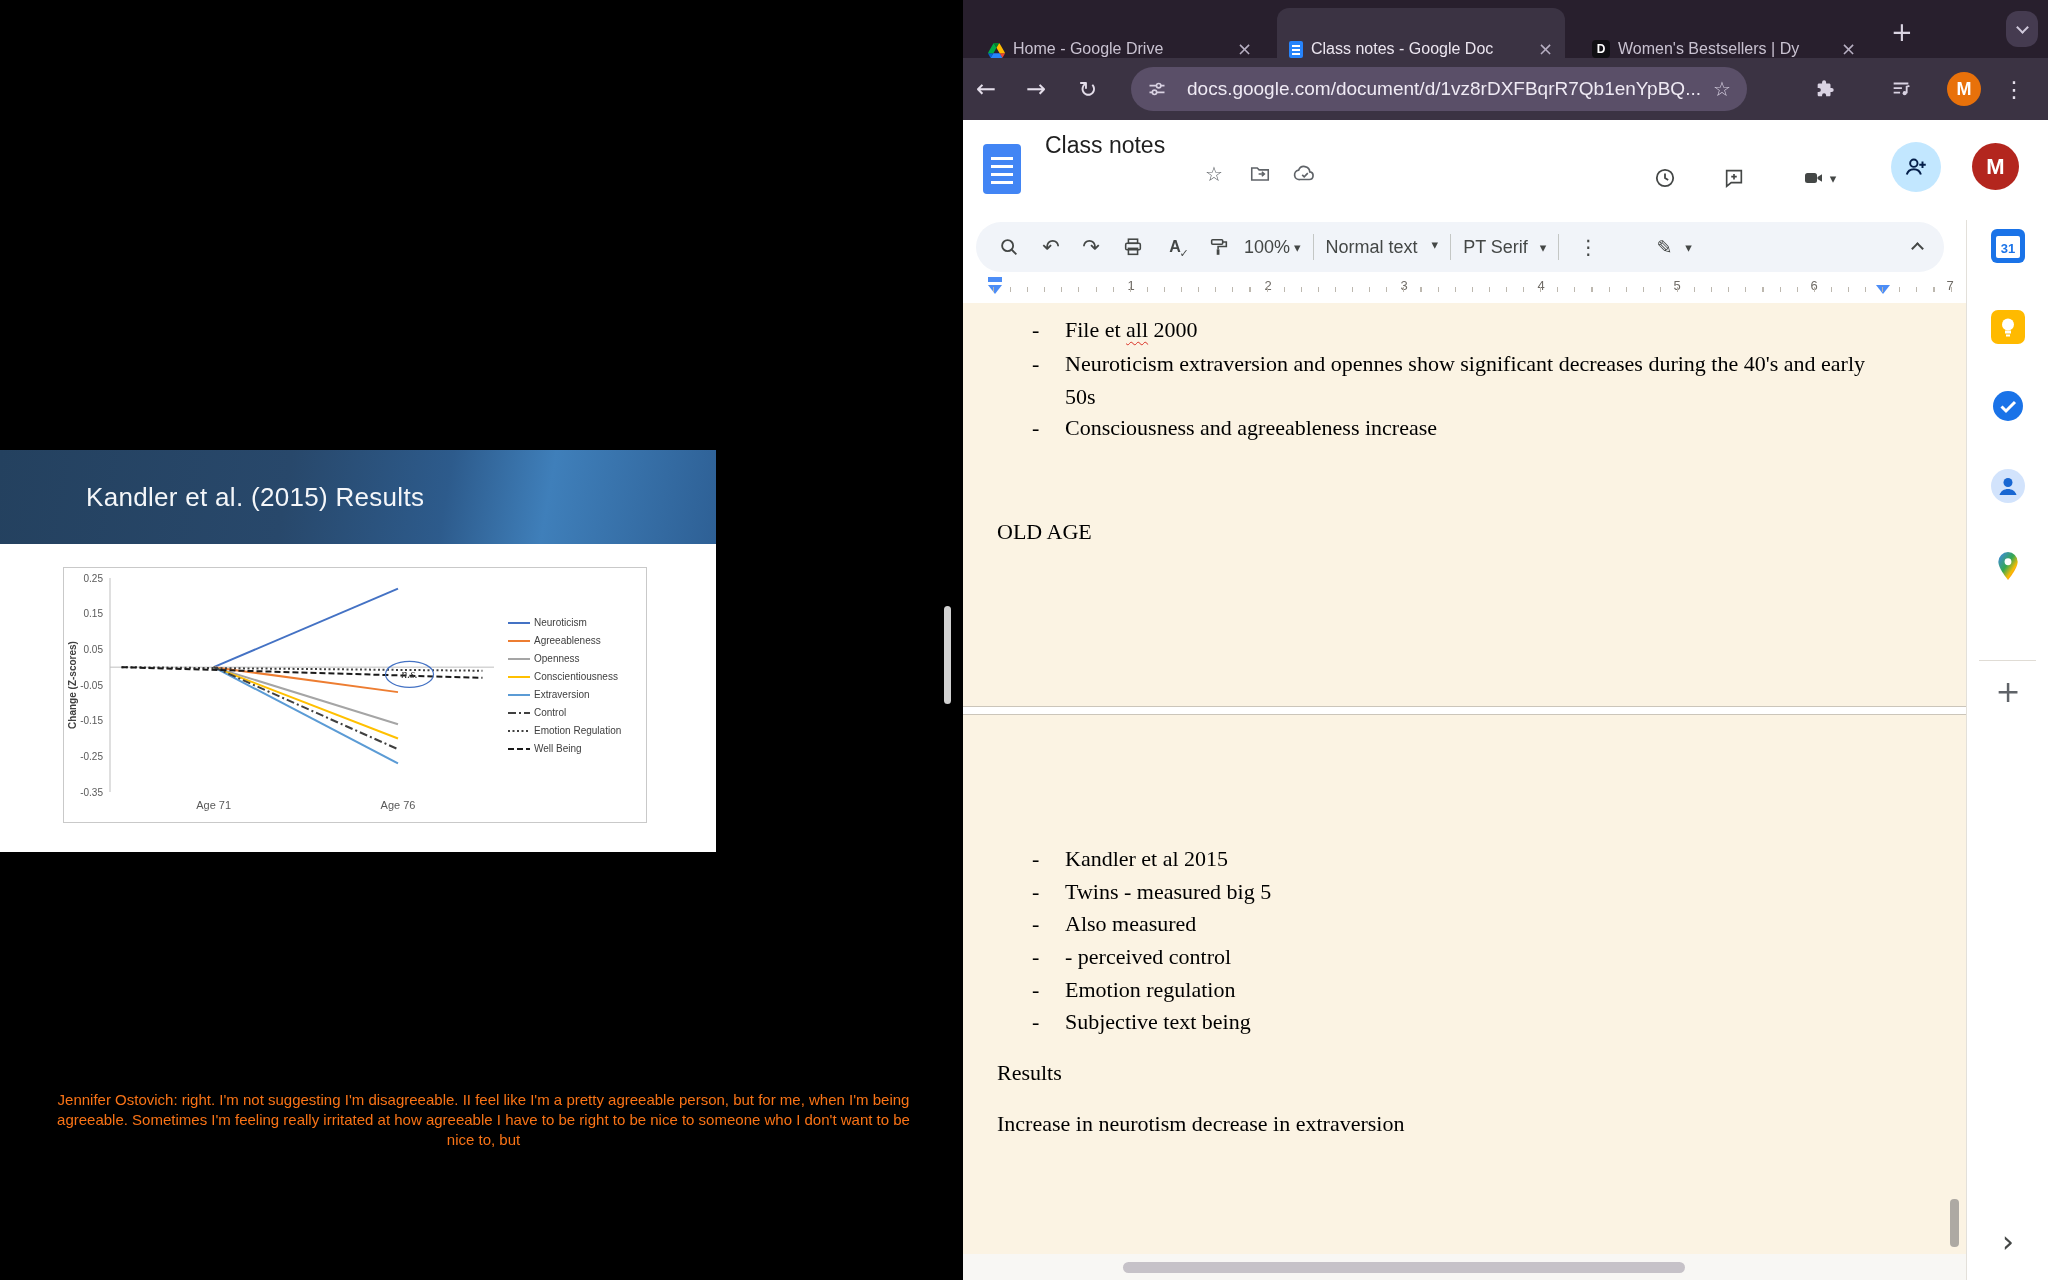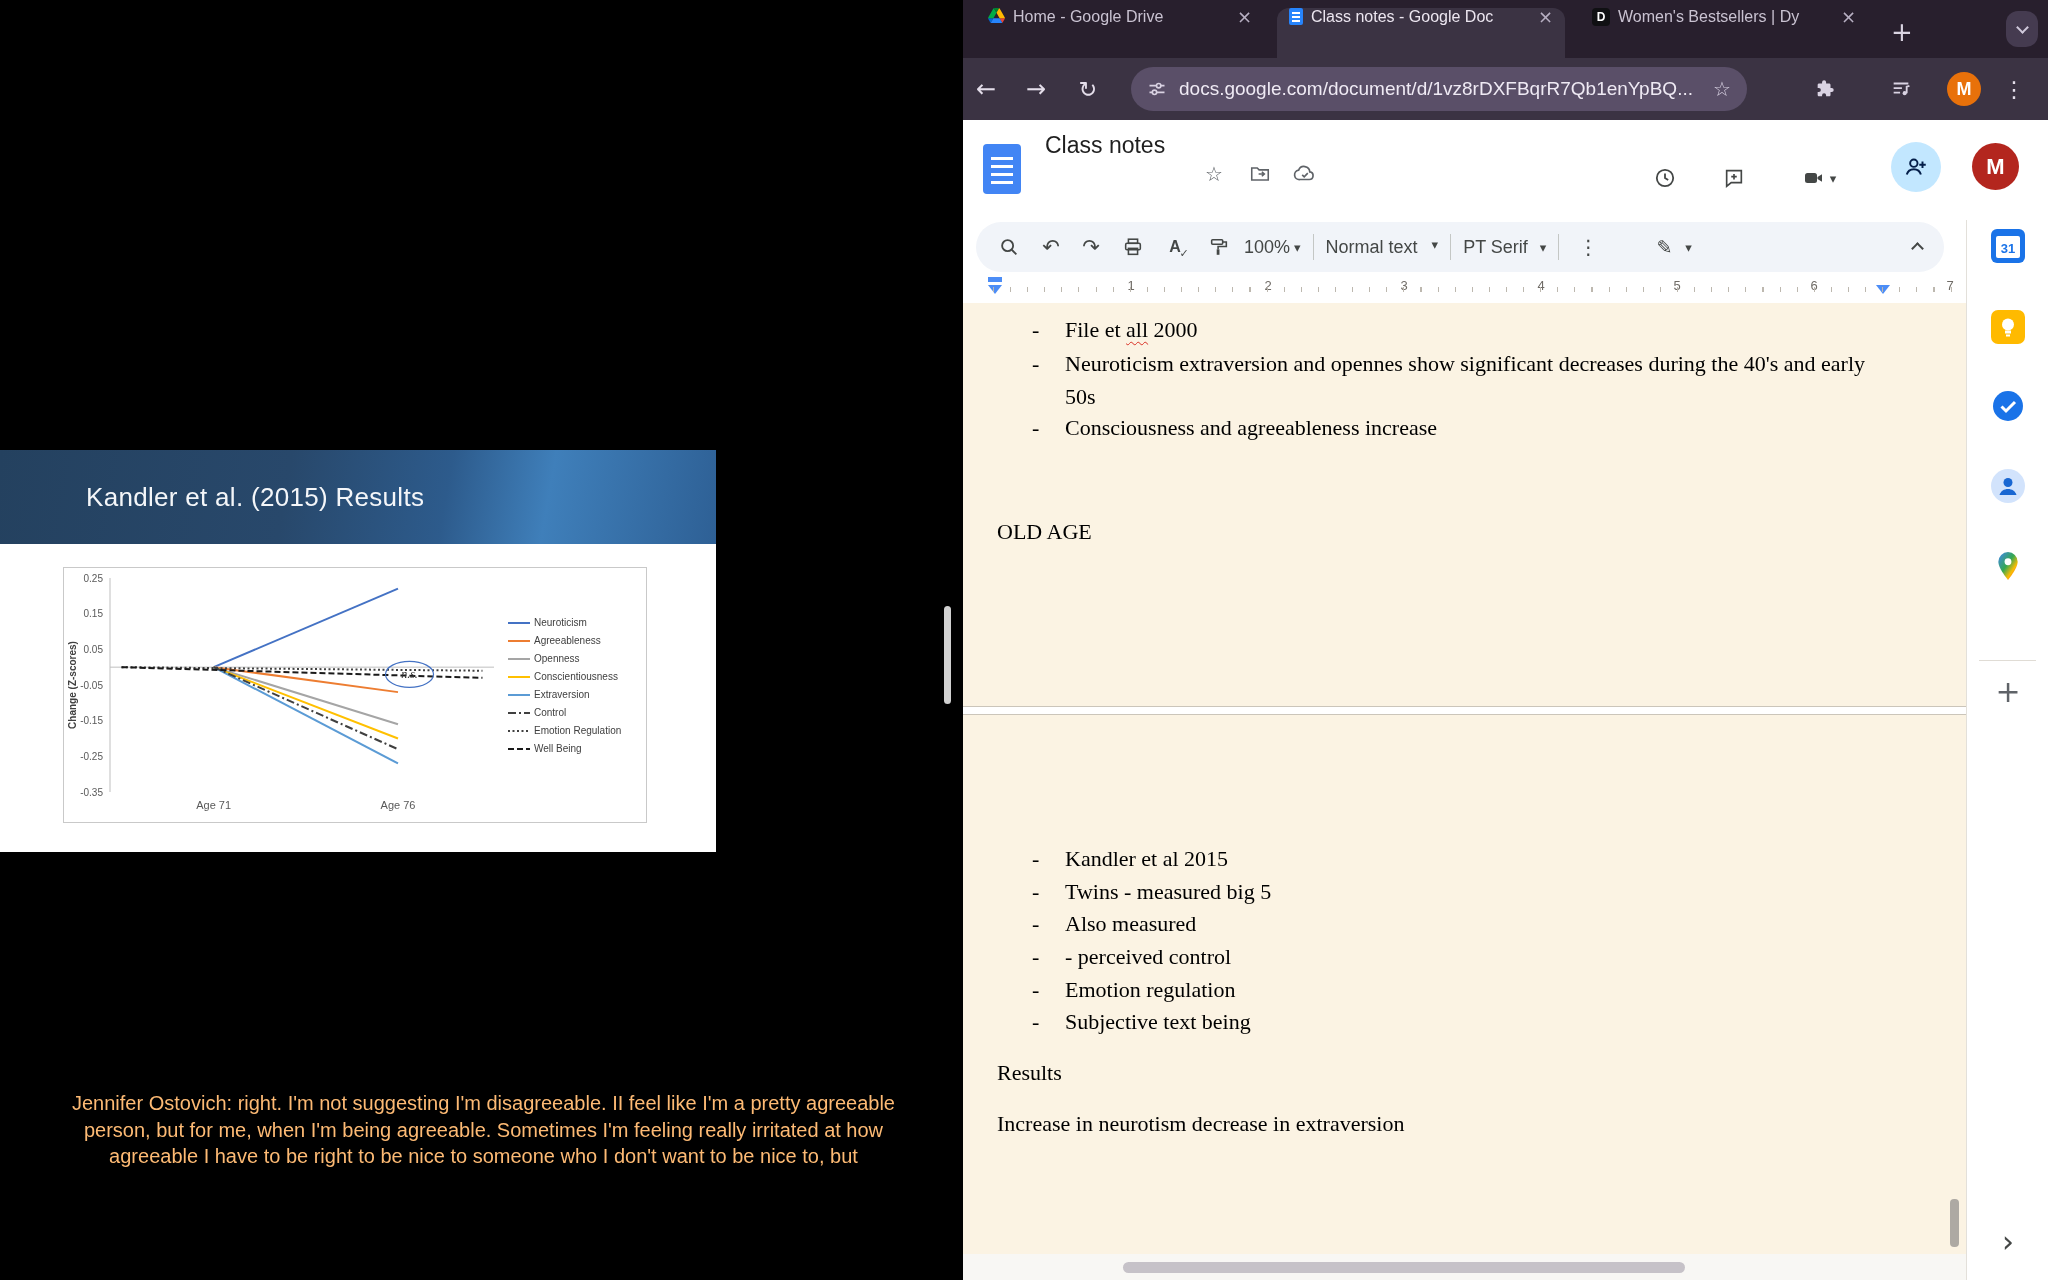--- a/index.html
+++ b/index.html
@@ -14,43 +14,43 @@
   .slide-header{height:94px;display:flex;align-items:center;
     background:linear-gradient(100deg,#24415f 0%,#28486b 40%,#2d5b8c 62%,#3f7fba 76%,#2e6095 100%)}
   .slide-title{color:#f4f6f9;font-size:26px;margin-left:86px;font-weight:400;letter-spacing:.3px}
   .chart-box{position:absolute;left:63px;top:117px;width:584px;height:256px;background:#fff;border:1px solid #c9c9c9}
   .ytick{font:10px "Liberation Sans",sans-serif;fill:#595959}
   .xtick{font:11px "Liberation Sans",sans-serif;fill:#595959}
   .leg{font:10px "Liberation Sans",sans-serif;fill:#404040}
   .ann{font:italic 12px "Liberation Serif",serif;fill:#333}
   .ytitle{font:bold 10px "Liberation Sans",sans-serif;fill:#404040}
   .left-scroll{position:absolute;left:944px;top:594px;width:7px;height:98px;background:#e8e8e8;border-radius:4px;opacity:.9}
-  .caption{position:absolute;left:52px;top:1078px;width:863px;color:#fdba74;font-size:20px;line-height:1.33;text-align:center}
+  .caption{position:absolute;left:52px;top:1078px;width:863px;color:#f97316;font-size:15px;line-height:1.33;text-align:center}
 
   
   .browser{position:absolute;left:963px;top:0;width:1085px;height:1280px;background:#FBF3E3}
   .tabstrip{position:absolute;left:0;top:0;width:1085px;height:58px;background:#281F2D}
-  .tab{position:absolute;top:8px;height:50px;border-radius:12px 12px 0 0;display:flex;align-items:flex-start;padding:0 12px;width:288px}
+  .tab{position:absolute;top:8px;height:50px;border-radius:12px 12px 0 0;display:flex;align-items:flex-end;padding:0 12px;width:288px}
   .tab.active{background:#3B3343}
   .tab .t{flex:1;margin:0 8px;font-size:16px;color:#C9C2D1;white-space:nowrap;overflow:hidden}
   .tab.active .t{color:#ECE6F0}
   .tab .x{color:#B7AFC2;font-size:18px;line-height:18px}
   .dfav{width:18px;height:18px;border-radius:4px;background:#101013;color:#fff;font:bold 12px/18px "Liberation Sans",sans-serif;text-align:center;flex:none}
   .docfav{width:14px;height:17px;background:#2684FC;border-radius:2px;position:relative;flex:none}
   .docfav::after{content:'';position:absolute;left:3px;top:4px;width:8px;height:2px;background:#fff;box-shadow:0 4px 0 #fff,0 8px 0 #fff}
   .newtab{position:absolute;left:921px;top:14px;width:36px;height:36px;color:#D9D3E1;font-size:26px;line-height:34px;text-align:center}
   .tabsearch{position:absolute;left:1043px;top:11px;width:32px;height:36px;border-radius:12px;background:#453B50;display:flex;align-items:center;justify-content:center}
   .chev{display:inline-block;width:9px;height:9px;border-right:2px solid #CFC8DA;border-bottom:2px solid #CFC8DA}
   .chev.down{transform:rotate(45deg);margin-top:-4px}
   .chev.up{border-color:#444746;transform:rotate(-135deg);margin-top:6px}
 
   .navbar{position:absolute;left:0;top:58px;width:1085px;height:62px;background:#3B3343}
   .navbtn{position:absolute;top:9px;width:44px;height:44px;color:#E4DEEA;font-size:24px;display:flex;align-items:center;justify-content:center}
   .omnibox{position:absolute;left:168px;top:9px;width:616px;height:44px;border-radius:22px;background:#5A4F68;display:flex;align-items:center;padding:0 16px}
-  .url{margin-left:12px;font-size:19px;color:#EFEAF4;white-space:nowrap;overflow:hidden;flex:1}
+  .url{margin-left:20px;font-size:19px;color:#EFEAF4;white-space:nowrap;overflow:hidden;flex:1}
   .ob-star{color:#D6CFE0;font-size:20px;margin-left:10px}
   .avatarC{position:absolute;left:984px;top:14px;width:34px;height:34px;border-radius:50%;background:#E8710A;color:#fff;font:bold 18px/34px "Liberation Sans",sans-serif;text-align:center}
 
   .docs-header{position:absolute;left:0;top:120px;width:1085px;height:99px;background:#fff}
   .docbig{position:absolute;left:20px;top:24px;width:38px;height:50px;background:#4285F4;border-radius:4px}
   .docbig::after{content:'';position:absolute;left:8px;top:13px;width:22px;height:3px;background:#fff;box-shadow:0 8px 0 #fff,0 16px 0 #fff,0 24px 0 #fff}
   .doc-title{position:absolute;left:82px;top:10px;font-size:23px;line-height:30px;color:#1F1F1F}
   .hdr-ic{position:absolute;top:41px;width:26px;height:26px;display:flex;align-items:center;justify-content:center;color:#5F6368;font-size:20px}
   .menus{position:absolute;left:78px;top:54px;height:30px;display:flex}
   .menus button{padding:0 11px;font-size:19px;line-height:30px;color:#202124}

